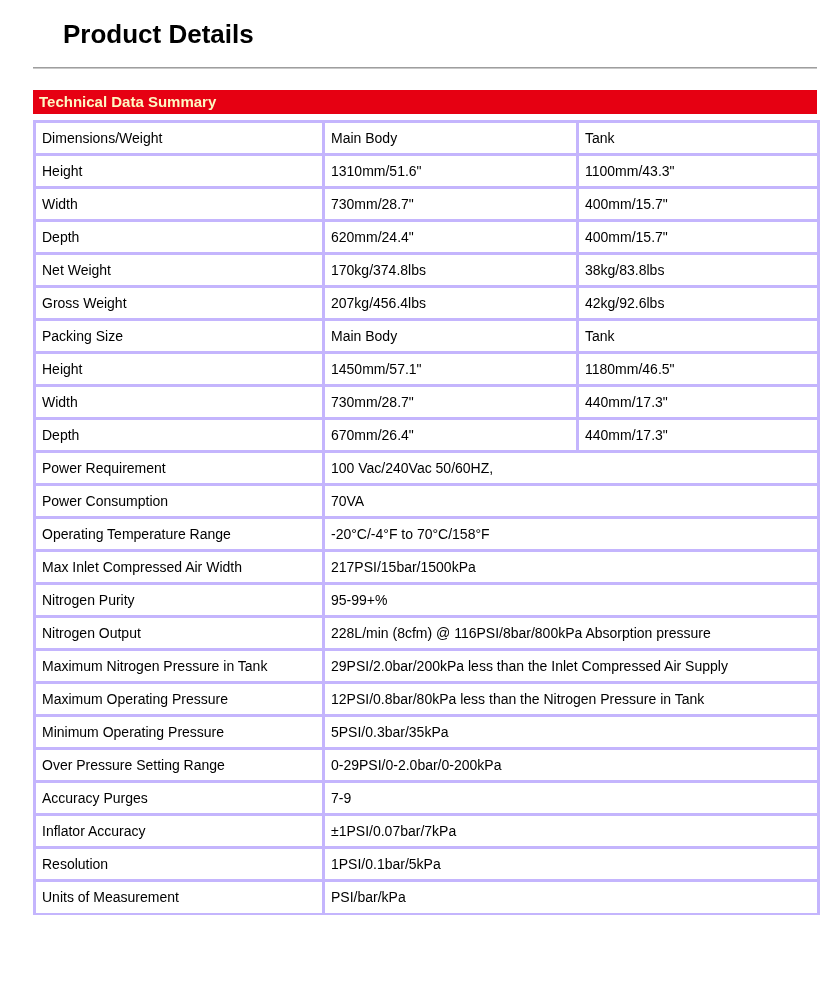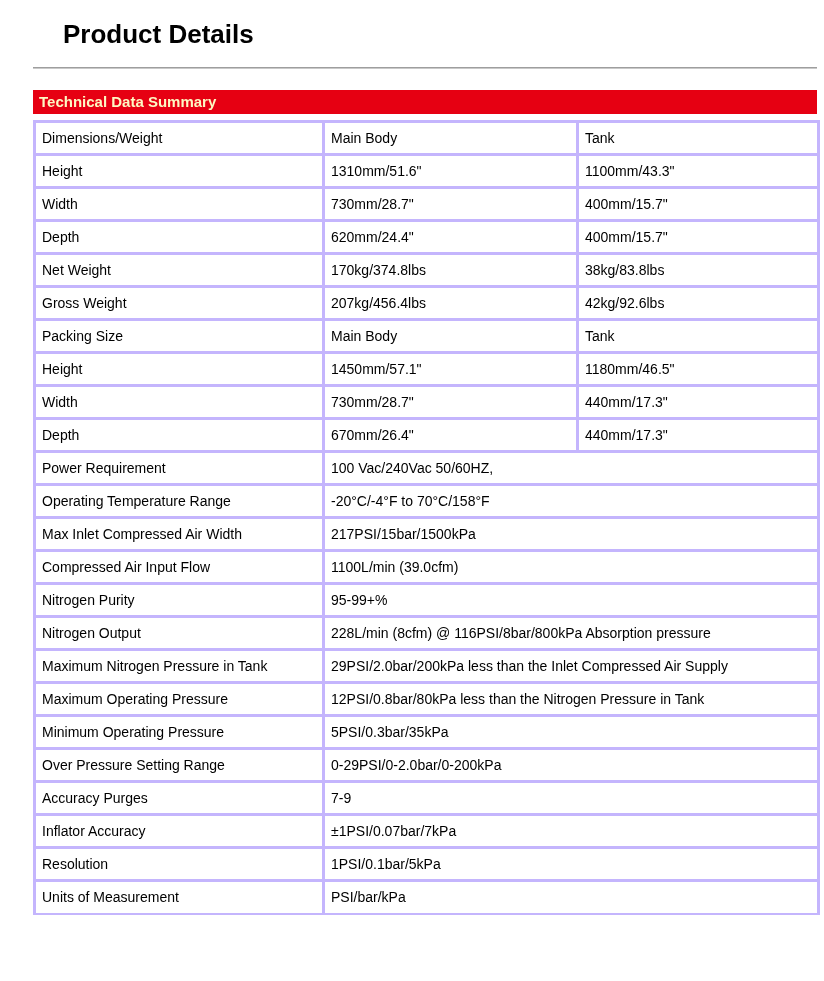--- a/index.html
+++ b/index.html
@@ -137,32 +137,32 @@
         <tr>
           <td>Depth</td>
           <td>670mm/26.4"</td>
           <td>440mm/17.3"</td>
         </tr>
         <tr>
           <td>Power Requirement</td>
           <td colspan="2">100 Vac/240Vac 50/60HZ,</td>
         </tr>
         <tr>
+          <td>Power Consumption</td>
+          <td colspan="2">70VA</td>
+        </tr>
+        <tr>
           <td>Operating Temperature Range</td>
           <td colspan="2">-20°C/-4°F to 70°C/158°F</td>
         </tr>
         <tr>
           <td>Max Inlet Compressed Air Width</td>
           <td colspan="2">217PSI/15bar/1500kPa</td>
         </tr>
         <tr>
-          <td>Compressed Air Input Flow</td>
-          <td colspan="2">1100L/min (39.0cfm)</td>
-        </tr>
-        <tr>
           <td>Nitrogen Purity</td>
           <td colspan="2">95-99+%</td>
         </tr>
         <tr>
           <td>Nitrogen Output</td>
           <td colspan="2">228L/min (8cfm) @ 116PSI/8bar/800kPa Absorption pressure</td>
         </tr>
         <tr>
           <td>Maximum Nitrogen Pressure in Tank</td>
           <td colspan="2">29PSI/2.0bar/200kPa less than the Inlet Compressed Air Supply</td>

